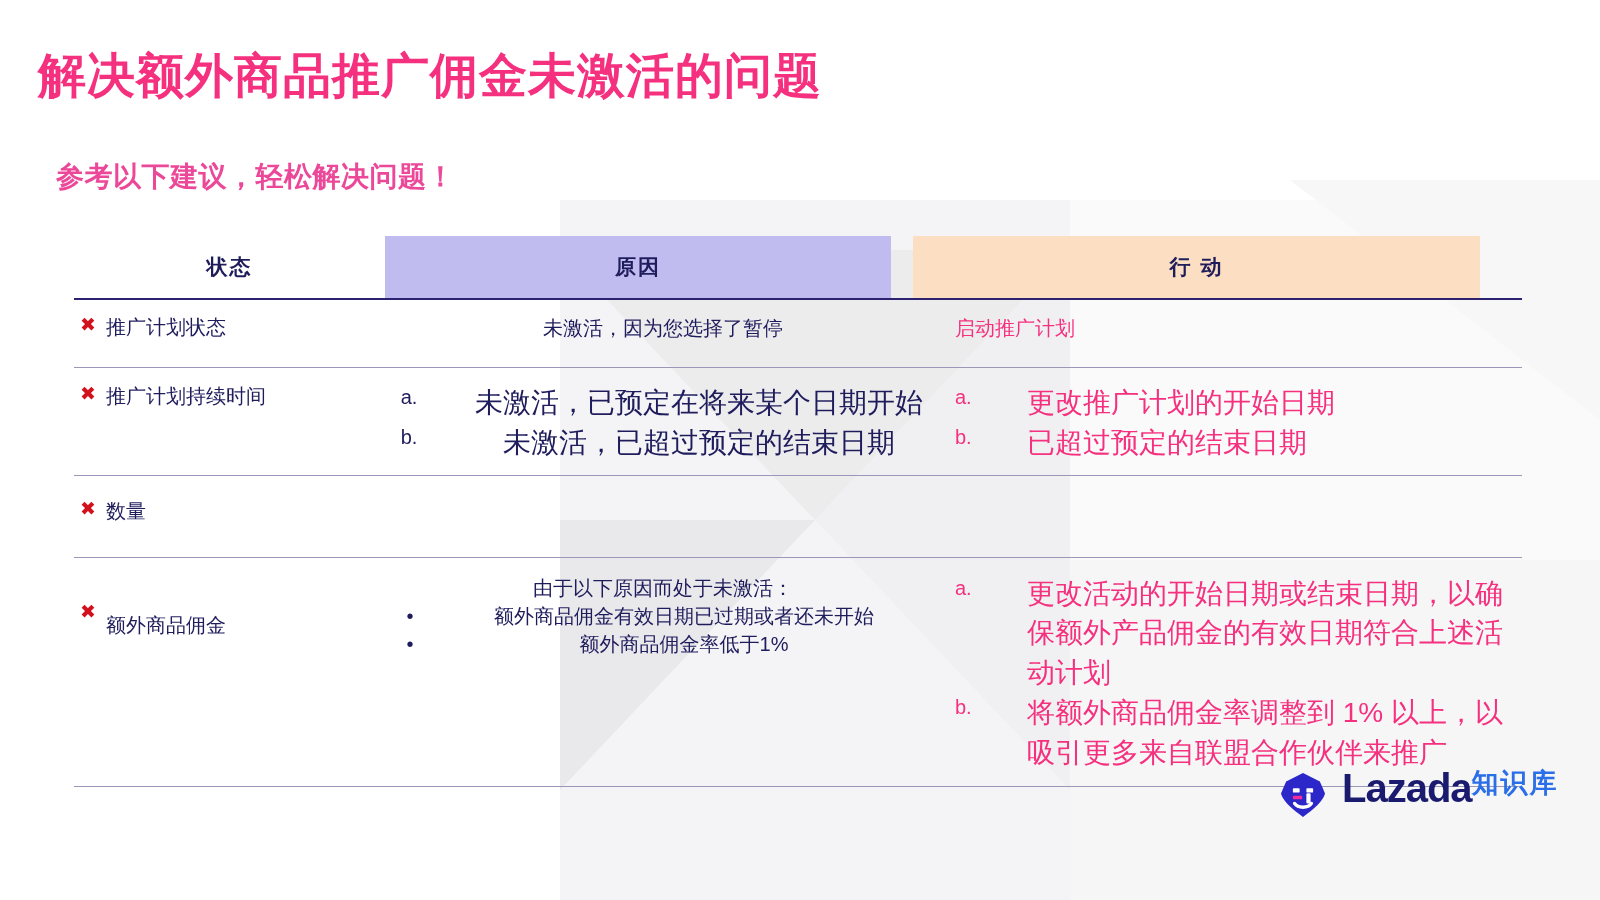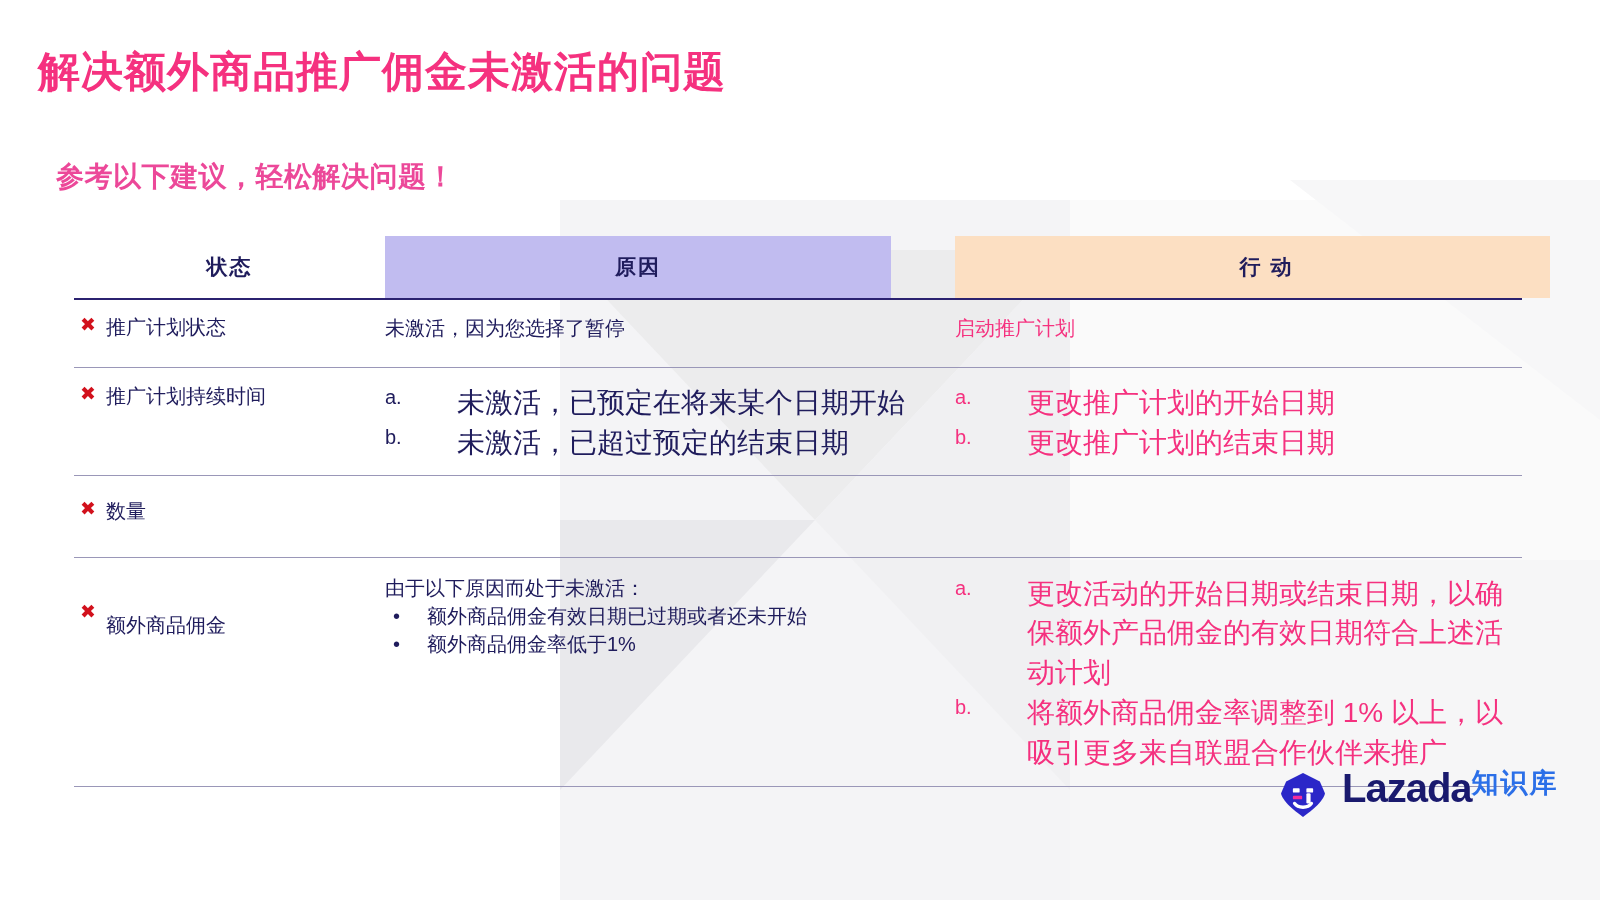--- a/index.html
+++ b/index.html
@@ -30,21 +30,21 @@
     inset: 0;
     pointer-events: none;
     z-index: 0;
   }
 
   
   .slide-title {
     position: absolute;
     left: 38px;
     top: 44px;
-    font-size: 42px;
+    font-size: 48px;
     font-weight: bold;
     color: #F5317F;
     letter-spacing: 1px;
     white-space: nowrap;
     z-index: 3;
   }
   .slide-subtitle {
     position: absolute;
     left: 56px;
     top: 158px;
@@ -82,24 +82,23 @@
     left: 0;
     width: 311px;
     background: transparent;
   }
   .band-reason {
     left: 311px;
     width: 506px;
     background: #C1BCF0;
   }
   .band-action {
-    left: 881px;
+    left: 839px;
     width: 567px;
     background: #FCDFC2;
-    padding-left: 28px;
   }
   .th-text {
     font-size: 21px;
     font-weight: bold;
     color: #1F1C5C;
     letter-spacing: 2px;
   }
   .thead-rule {
     position: absolute;
     left: 0;
@@ -125,20 +124,21 @@
     display: flex;
     align-items: flex-start;
     padding-left: 6px;
     box-sizing: border-box;
   }
   .cell-reason {
     width: 570px;
     flex: 0 0 570px;
     box-sizing: border-box;
     padding-right: 14px;
+    text-align: center;
   }
   .cell-action {
     width: 567px;
     flex: 0 0 567px;
     box-sizing: border-box;
     padding-right: 10px;
   }
 
   .xmark {
     color: #D2111C;
@@ -305,21 +305,21 @@
         </ul>
       </div>
       <div class="cell-action">
         <ul class="ab-list action-text">
           <li class="ab-item">
             <span class="ab-marker">a.</span>
             <span class="ab-body">更改推广计划的开始日期</span>
           </li>
           <li class="ab-item">
             <span class="ab-marker">b.</span>
-            <span class="ab-body">更改推广计划的结束日期</span>
+            <span class="ab-body">已超过预定的结束日期</span>
           </li>
         </ul>
       </div>
     </div>
 
     <div class="trow row-3">
       <div class="cell-status">
         <span class="xmark">✖</span>
         <span class="status-label">数量</span>
       </div>

